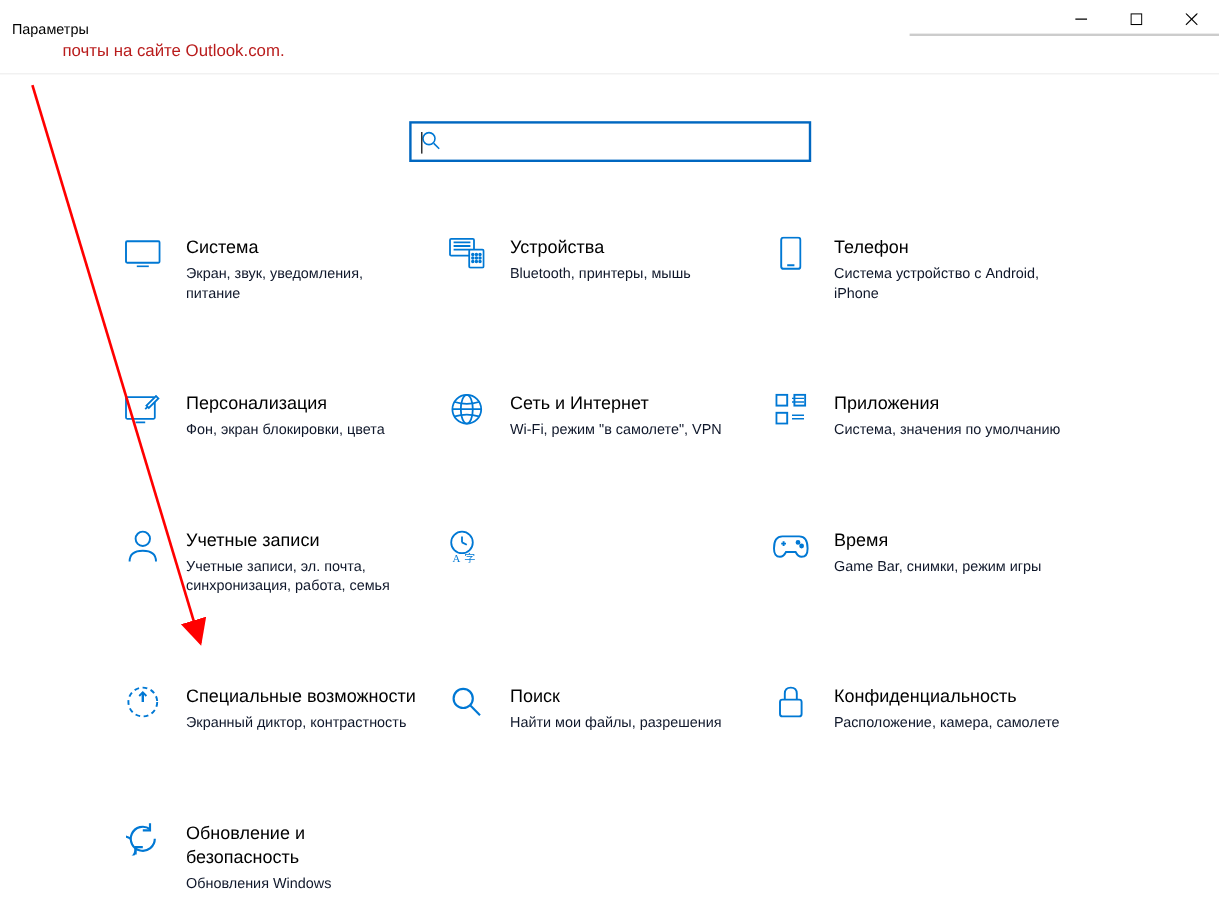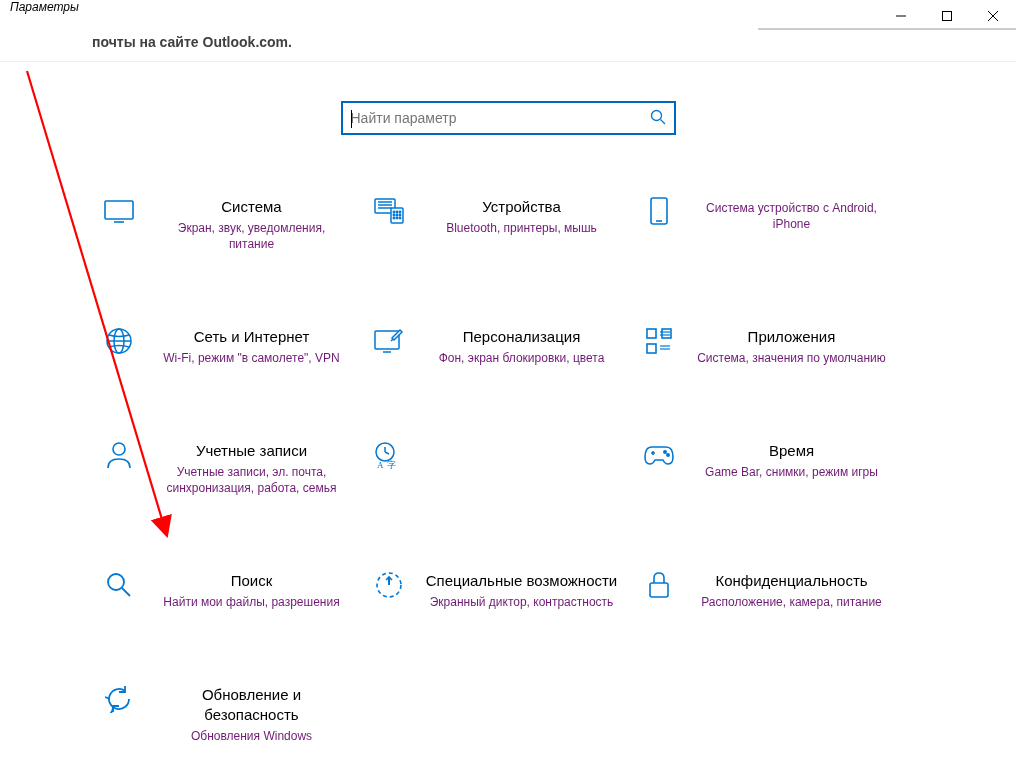--- a/index.html
+++ b/index.html
@@ -9,48 +9,46 @@
     color: #000;
     background: #fff;
     width: 1016px;
     height: 768px;
     overflow: hidden;
     position: relative;
   }
   .titlebar {
     height: 31px;
     display: flex;
-    align-items: flex-start;
+    align-items: flex-end;
     padding-left: 10px;
     font-size: 12px;
     color: #000;
     position: relative;
-    font-style: italic;
   }
   .titlebar-controls {
     position: absolute;
     right: 0;
     top: 0;
     display: flex;
     height: 31px;
   }
   .titlebar-btn {
     width: 46px;
     height: 31px;
     display: flex;
     align-items: center;
     justify-content: center;
     color: #000;
   }
   .subtitle-line {
-    padding-left: 92px;
+    padding-left: 52px;
     font-size: 14px;
-    color: #404040;
+    color: #b91c1c;
     margin-top: 3px;
-    font-weight: bold;
   }
   .hr-under {
     position: absolute;
     right: 0;
     top: 28px;
     width: 258px;
     height: 2px;
     background: #ccc;
   }
   .divider {
@@ -115,31 +113,30 @@
     flex-shrink: 0;
     color: #0078d4;
     display: flex;
     align-items: center;
     justify-content: center;
     margin-top: -2px;
   }
   .tile-text {
     flex: 1;
     padding-right: 25px;
-    text-align: center;
   }
   .tile-title {
     font-size: 15px;
     font-weight: 400;
     color: #000;
     line-height: 20px;
   }
   .tile-desc {
     font-size: 12px;
-    color: #701a75;
+    color: #0f172a;
     line-height: 16px;
     margin-top: 3px;
   }
   .arrow-annotation {
     position: absolute;
     top: 66px;
     left: 22px;
     pointer-events: none;
     z-index: 100;
   }
@@ -171,21 +168,20 @@
 
 <div class="hr-under"></div>
 
 <div class="subtitle-line">почты на сайте Outlook.com.</div>
 
 <div class="divider"></div>
 
 <div class="search-wrap">
   <div class="search-box">
     <div class="caret"></div>
-    <input class="search-input" type="text" placeholder="Найти параметр" style="">
     <span>
       <svg class="search-icon" viewBox="0 0 16 16" fill="none" stroke="#0078d4" stroke-width="1.3">
         <circle cx="6.5" cy="6.5" r="5"></circle>
           <line x1="10.5" y1="10.5" x2="15" y2="15"></line>
       </svg>
     </span>
   </div>
 </div>
 
 <div class="grid">
@@ -229,52 +225,53 @@
   </div>
 
   <div class="tile">
     <div class="tile-icon">
       <svg width="18" height="28" viewBox="0 0 18 28" fill="none" stroke="#0078d4" stroke-width="1.6">
         <rect x="1" y="1" width="16" height="26" rx="2"></rect>
           <line x1="6" y1="24" x2="12" y2="24"></line>
       </svg>
     </div>
     <div class="tile-text">
+      <div class="tile-title">Телефон</div>
       <div class="tile-desc">Система устройство с Android, iPhone</div>
+    </div>
+  </div>
+
+  <div class="tile">
+    <div class="tile-icon">
+      <svg width="30" height="26" viewBox="0 0 30 26" fill="none" stroke="#0078d4" stroke-width="1.5">
+        <rect x="1" y="3" width="24" height="18" rx="1"></rect>
+          <line x1="9" y1="24" x2="17" y2="24"></line>
+        <path d="M18 10 L26 2 L28 4 L20 12 Z" fill="#fff"></path>
+        <line x1="17" y1="13" x2="19" y2="11"></line>
+      </svg>
+    </div>
+    <div class="tile-text">
+      <div class="tile-title">Персонализация</div>
+      <div class="tile-desc">Фон, экран блокировки, цвета</div>
     </div>
   </div>
 
   <div class="tile">
     <div class="tile-icon">
       <svg width="28" height="28" viewBox="0 0 28 28" fill="none" stroke="#0078d4" stroke-width="1.5">
         <circle cx="14" cy="14" r="12"></circle>
         <ellipse cx="14" cy="14" rx="5" ry="12"></ellipse>
         <line x1="2" y1="14" x2="26" y2="14"></line>
         <path d="M4 8 Q14 11 24 8"></path>
           <path d="M4 20 Q14 17 24 20"></path>
       </svg>
     </div>
     <div class="tile-text">
       <div class="tile-title">Сеть и Интернет</div>
       <div class="tile-ffffdesc tile-desc">Wi-Fi, режим "в самолете", VPN</div>
-    </div>
-  </div>
-
-  <div class="tile">
-    <div class="tile-icon">
-      <svg width="30" height="26" viewBox="0 0 30 26" fill="none" stroke="#0078d4" stroke-width="1.5">
-        <rect x="1" y="3" width="24" height="18" rx="1"></rect>
-          <line x1="9" y1="24" x2="17" y2="24"></line>
-        <path d="M18 10 L26 2 L28 4 L20 12 Z" fill="#fff"></path>
-        <line x1="17" y1="13" x2="19" y2="11"></line>
-      </svg>
-    </div>
-    <div class="tile-text">
-      <div class="tile-title">Персонализация</div>
-      <div class="tile-desc">Фон, экран блокировки, цвета</div>
     </div>
   </div>
 
   <div class="tile">
     <div class="tile-icon">
       <svg width="26" height="26" viewBox="0 0 26 26" fill="none" stroke="#0078d4" stroke-width="1.6">
         <rect x="1" y="1" width="9" height="9"></rect>
           <rect x="16" y="1" width="9" height="9"></rect>
         <rect x="1" y="16" width="9" height="9"></rect>
         <line x1="14" y1="4" x2="24" y2="4" stroke-width="1.2"></line>
@@ -325,55 +322,55 @@
       </svg>
     </div>
     <div class="tile-text">
       <div class="tile-title">Время</div>
       <div class="tile-desc">Game Bar, снимки, режим игры</div>
     </div>
   </div>
 
   <div class="tile">
     <div class="tile-icon">
-      <svg width="28" height="28" viewBox="0 0 28 28" fill="none" stroke="#0078d4" stroke-width="1.8">
-        <circle cx="11" cy="11" r="8"></circle>
-          <line x1="17" y1="17" x2="25" y2="25"></line>
-      </svg>
-    </div>
-    <div class="tile-text">
-      <div class="tile-title">Поиск</div>
-      <div class="tile-desc">Найти мои файлы, разрешения</div>
-    </div>
-  </div>
-
-  <div class="tile">
-    <div class="tile-icon">
       <svg width="30" height="30" viewBox="0 0 30 30" fill="none" stroke="#0078d4" stroke-width="1.6">
         <circle cx="15" cy="15" r="12" stroke-dasharray="4 3"></circle>
         <path d="M15 7 L15 15" stroke-width="2"></path>
         <path d="M12 10 L15 7 L18 10" stroke-width="1.6"></path>
       </svg>
     </div>
     <div class="tile-text">
       <div class="tile-title">Специальные возможности</div>
       <div class="tile-desc">Экранный диктор, контрастность</div>
     </div>
   </div>
 
   <div class="tile">
     <div class="tile-icon">
+      <svg width="28" height="28" viewBox="0 0 28 28" fill="none" stroke="#0078d4" stroke-width="1.8">
+        <circle cx="11" cy="11" r="8"></circle>
+          <line x1="17" y1="17" x2="25" y2="25"></line>
+      </svg>
+    </div>
+    <div class="tile-text">
+      <div class="tile-title">Поиск</div>
+      <div class="tile-desc">Найти мои файлы, разрешения</div>
+    </div>
+  </div>
+
+  <div class="tile">
+    <div class="tile-icon">
       <svg width="24" height="28" viewBox="0 0 24 28" fill="none" stroke="#0078d4" stroke-width="1.6">
         <rect x="3" y="12" width="18" height="14" rx="2"></rect>
         <path d="M7 12 L7 7 Q7 2 12 2 Q17 2 17 7 L17 12"></path>
       </svg>
     </div>
     <div class="tile-text">
       <div class="tile-title">Конфиденциальность</div>
-      <div class="tile-desc">Расположение, камера, питание</div>
+      <div class="tile-desc">Расположение, камера, самолете</div>
     </div>
   </div>
 
   <div class="tile">
     <div class="tile-icon">
       <svg width="28" height="28" viewBox="0 0 28 28" fill="none" stroke="#0078d4" stroke-width="1.8">
         <path d="M24 14 A10 10 0 1 1 20 6"></path>
         <path d="M20 1 L20 7 L14 7" fill="none"></path>
         <path d="M4 14 A10 10 0 0 1 8 6" stroke-opacity="0"></path>
         <path d="M4 14 A10 10 0 1 0 8 22"></path>

